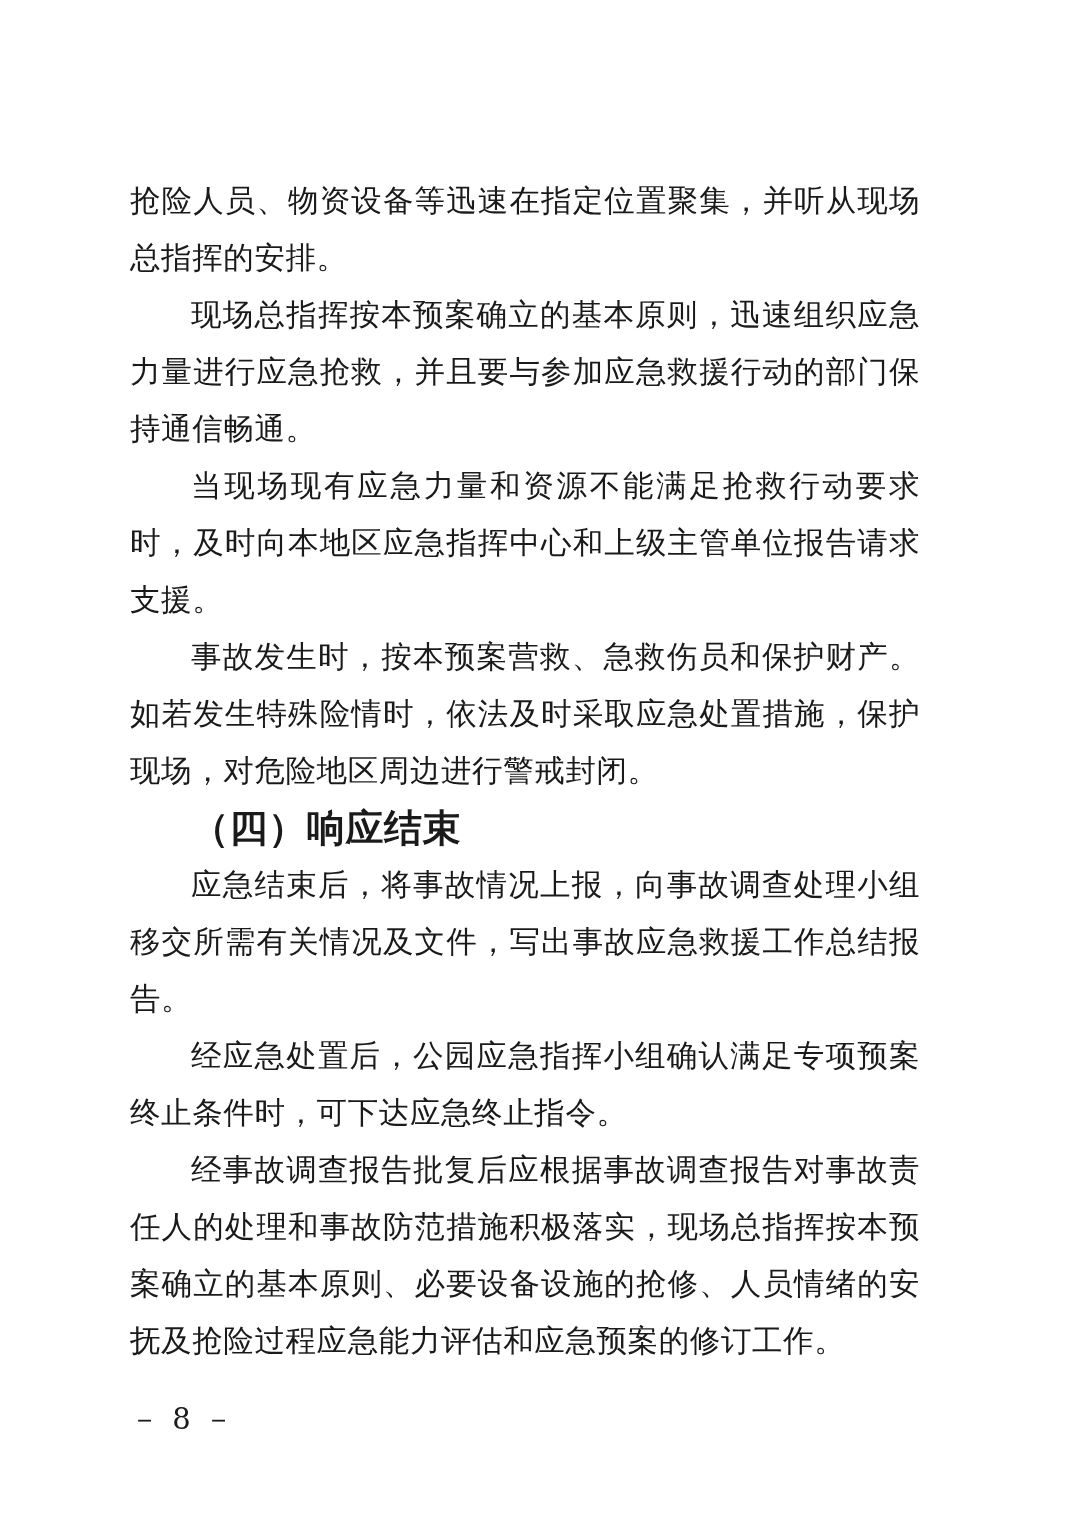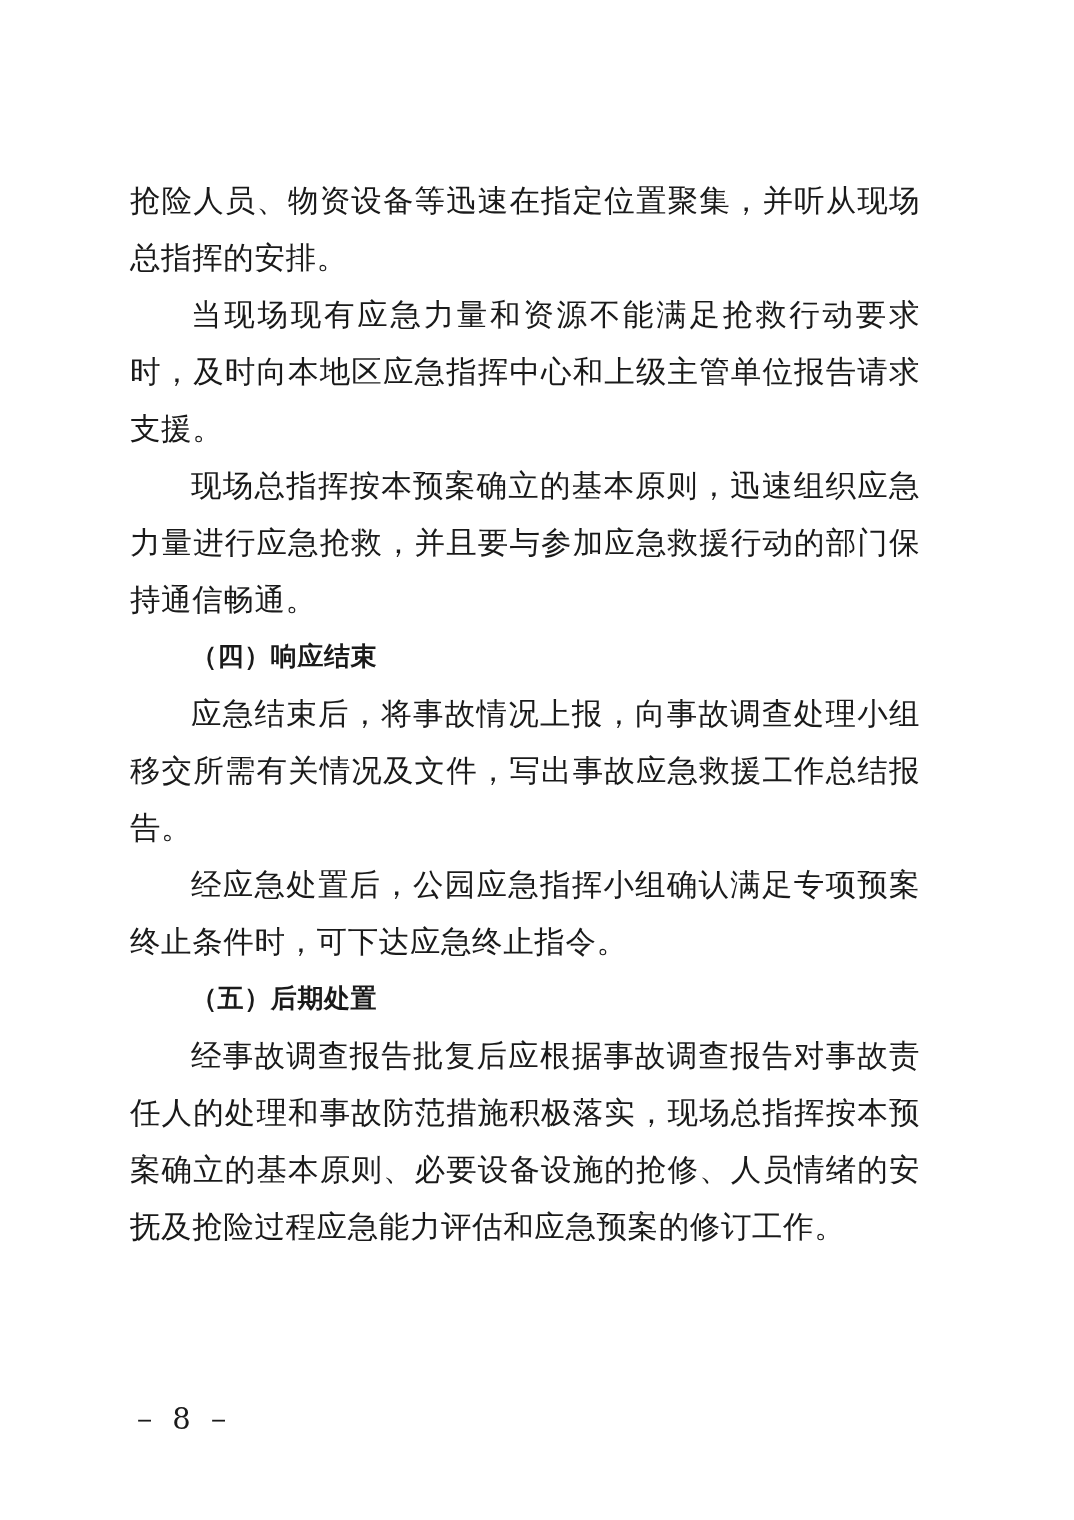--- a/index.html
+++ b/index.html
@@ -42,21 +42,21 @@
   .heading {
     font-size: 30.5px;
     line-height: 57px;
     letter-spacing: 0.6px;
     font-weight: bold;
     text-indent: 61px;
     margin: 0;
     word-break: break-all;
   }
   .heading-kai {
-    font-size: 26px;
+    font-size: 38px;
     line-height: 57px;
     letter-spacing: 0.6px;
     text-indent: 61px;
     margin: 0;
     font-weight: bold;
     word-break: break-all;
   }
   .footer {
     position: absolute;
     left: 130px;
@@ -70,33 +70,33 @@
 </style>
 </head>
 <body>
 
 <div class="page">
 
   <div class="content">
 
     <p class="para">抢险人员、物资设备等迅速在指定位置聚集，并听从现场总指挥的安排。</p>
 
+    <p class="para indent">现场总指挥按本预案确立的基本原则，迅速组织应急力量进行应急抢救，并且要与参加应急救援行动的部门保持通信畅通。</p>
+
     <p class="para indent">当现场现有应急力量和资源不能满足抢救行动要求时，及时向本地区应急指挥中心和上级主管单位报告请求支援。</p>
 
-    <p class="para indent">现场总指挥按本预案确立的基本原则，迅速组织应急力量进行应急抢救，并且要与参加应急救援行动的部门保持通信畅通。</p>
 
-
+    <p class="para indent">事故发生时，按本预案营救、急救伤员和保护财产。如若发生特殊险情时，依法及时采取应急处置措施，保护现场，对危险地区周边进行警戒封闭。</p>
 
     <p class="heading-kai">（四）响应结束</p>
 
     <p class="para indent">应急结束后，将事故情况上报，向事故调查处理小组移交所需有关情况及文件，写出事故应急救援工作总结报告。</p>
 
     <p class="para indent">经应急处置后，公园应急指挥小组确认满足专项预案终止条件时，可下达应急终止指令。</p>
 
-    <p class="heading-kai">（五）后期处置</p>
 
     <p class="para indent">经事故调查报告批复后应根据事故调查报告对事故责任人的处理和事故防范措施积极落实，现场总指挥按本预案确立的基本原则、必要设备设施的抢修、人员情绪的安抚及抢险过程应急能力评估和应急预案的修订工作。</p>
 
   </div>
 
   <div class="footer">－ 8 －</div>
 
 </div>
 
 </body></html>

